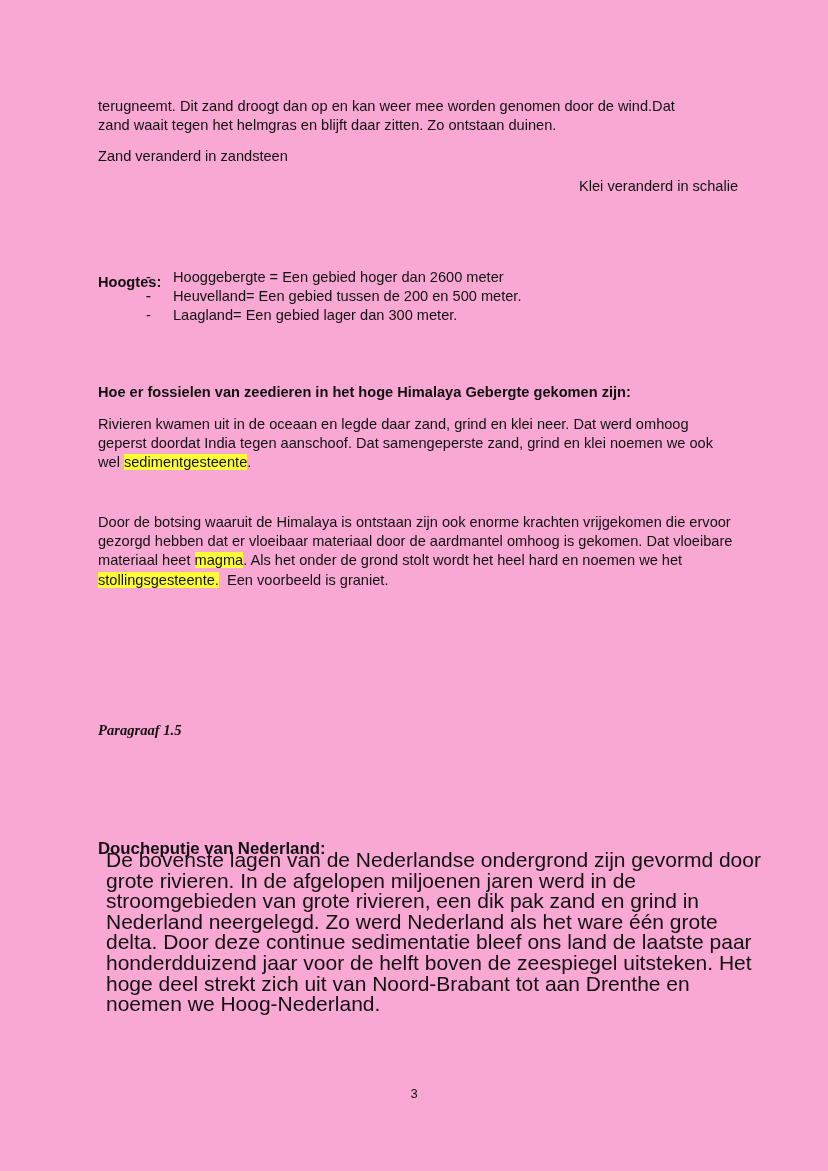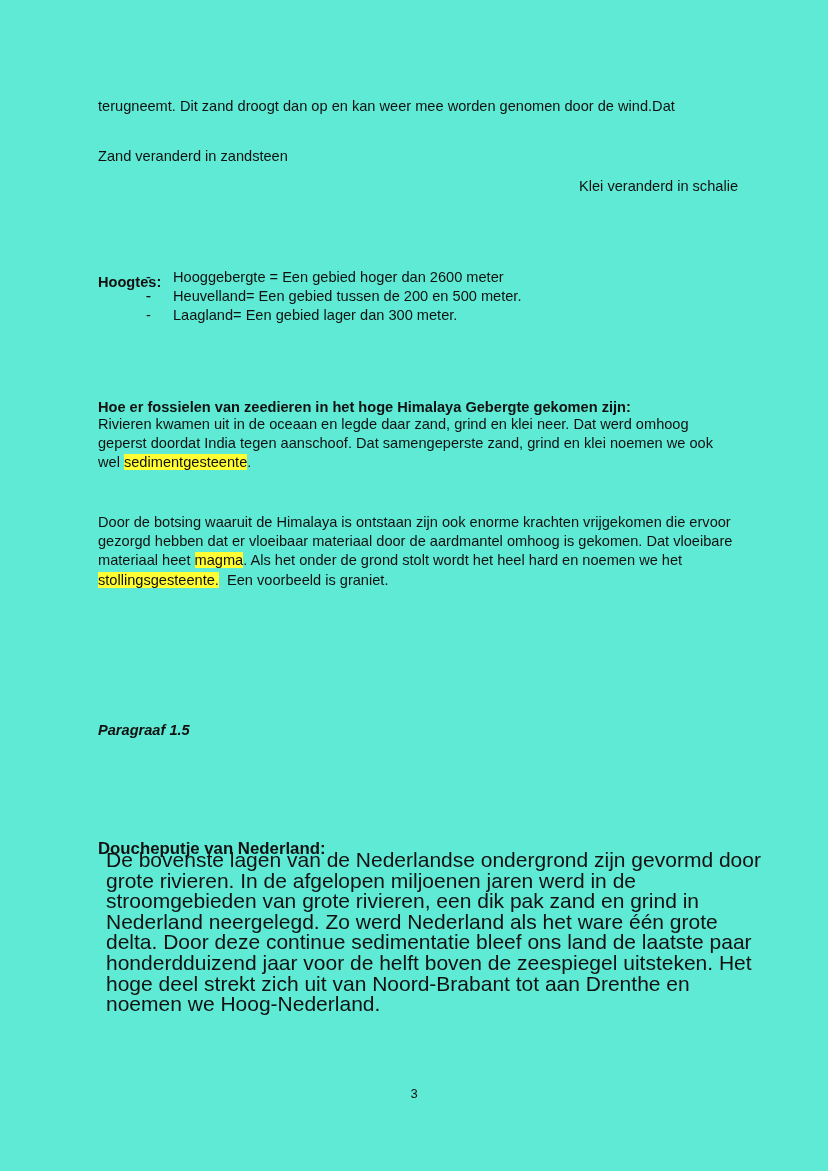--- a/index.html
+++ b/index.html
@@ -12,21 +12,21 @@
       height: 1171px;
       position: relative;
       overflow: hidden;
       font-family: "Liberation Sans", sans-serif;
       color: #111111;
     }
     .page {
       position: absolute;
       left: 0; top: 0;
       width: 828px; height: 1171px;
-      background: #5eead4;
+      background: #f9a8d4;
     }
     .blk {
       position: absolute;
       left: 98px;
       width: 640px;
       font-size: 14.6px;
       line-height: 19.2px;
       margin: 0;
     }
     .bold { font-weight: bold; }
@@ -49,20 +49,21 @@
       padding-left: 27px;
     }
     .list .dash {
       position: absolute;
       left: 0;
       top: 0;
     }
     .italic-head {
       font-style: italic;
       font-weight: bold;
+      font-family: Liberation Serif, serif;
     }
     .big {
       font-size: 21px;
       line-height: 20.6px;
       width: 660px;
       margin-left: 8px;
     }
     .h2 {
       font-size: 16.8px;
       font-weight: bold;
@@ -76,20 +77,21 @@
       font-size: 13px;
     }
   </style>
 </head>
 <body>
 
 <div class="page">
 
   <p class="blk" style="top:97px;">
     <span>terugneemt. Dit zand droogt dan op en kan weer mee worden genomen door de wind.Dat</span><br>
+    <span>zand waait tegen het helmgras en blijft daar zitten. Zo ontstaan duinen.</span>
   </p>
 
   <p class="blk" style="top:147px;">Zand veranderd in zandsteen</p>
   <p class="blk" style="top:177px;text-align:right;">Klei veranderd in schalie</p>
 
   <p class="blk bold" style="top:237px;margin-top:36px;">Hoogtes:</p>
 
   <ul class="list">
     <li>
       <span class="dash">-</span>
@@ -101,21 +103,21 @@
     <li>
       <span class="dash">-</span>
       <span>Heuvelland= Een gebied tussen de 200 en 500 meter.</span>
     </li>
     <li>
       <span class="dash">-</span>
       <span>Laagland= Een gebied lager dan 300 meter.</span>
     </li>
   </ul>
 
-  <p class="blk bold" style="top:398px;">Hoe er fossielen van zeedieren in het hoge Himalaya Gebergte gekomen zijn:</p>
+  <p class="blk bold" style="top:383px;">Hoe er fossielen van zeedieren in het hoge Himalaya Gebergte gekomen zijn:</p>
 
   <p class="blk" style="top:415px; width:630px;">
     <span>Rivieren kwamen uit in de oceaan en legde daar zand, grind en klei neer. Dat werd omhoog geperst doordat India tegen aanschoof. Dat samengeperste zand, grind en klei noemen we ook wel </span><span class="hl">sedimentgesteente</span><span>.</span>
   </p>
 
   <p class="blk" style="top:513px; width:635px;">
     <span>Door de botsing waaruit de Himalaya is ontstaan zijn ook enorme krachten vrijgekomen die ervoor gezorgd hebben dat er vloeibaar materiaal door de aardmantel omhoog is gekomen. Dat vloeibare materiaal heet </span><span class="hl">magma</span><span>. Als het onder de grond stolt wordt het heel hard en noemen we het </span><span class="hl">stollingsgesteente.</span><span style="white-space:pre;">  Een voorbeeld is graniet.</span>
   </p>
 
   <p class="blk italic-head" style="top:721px;">Paragraaf 1.5</p>

